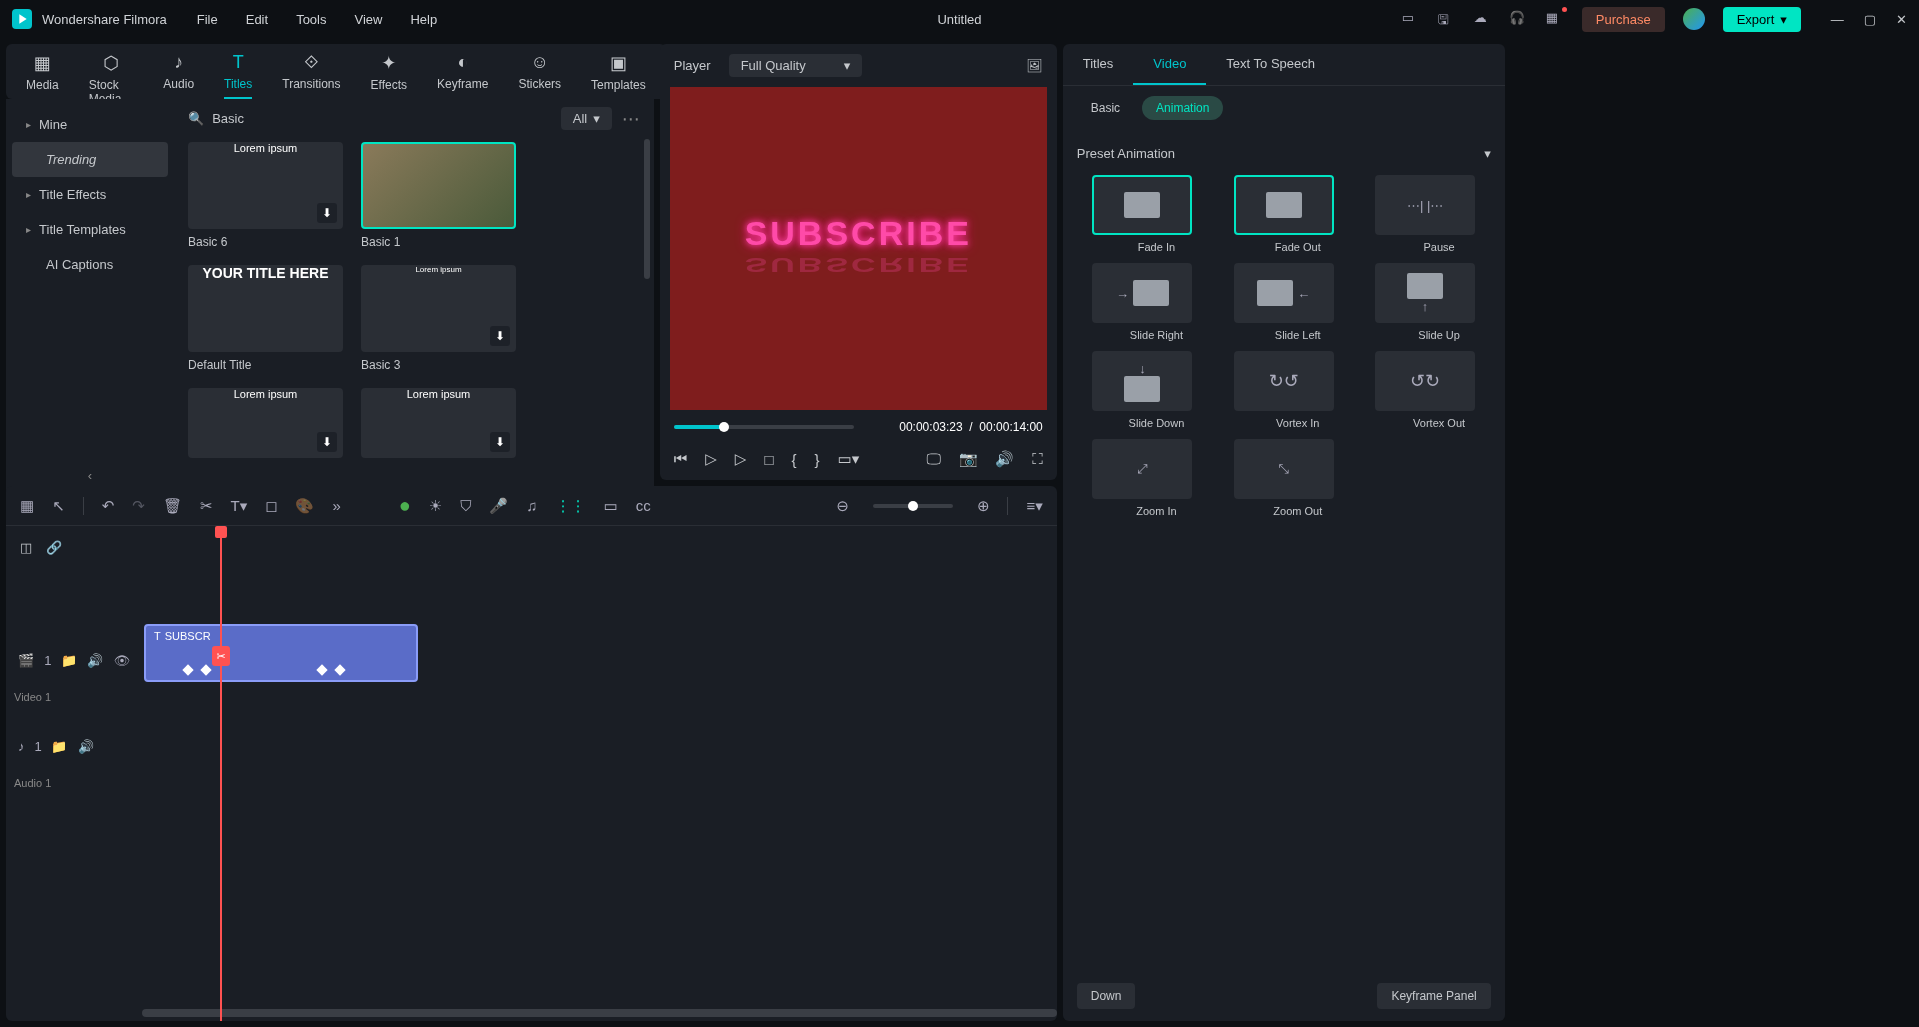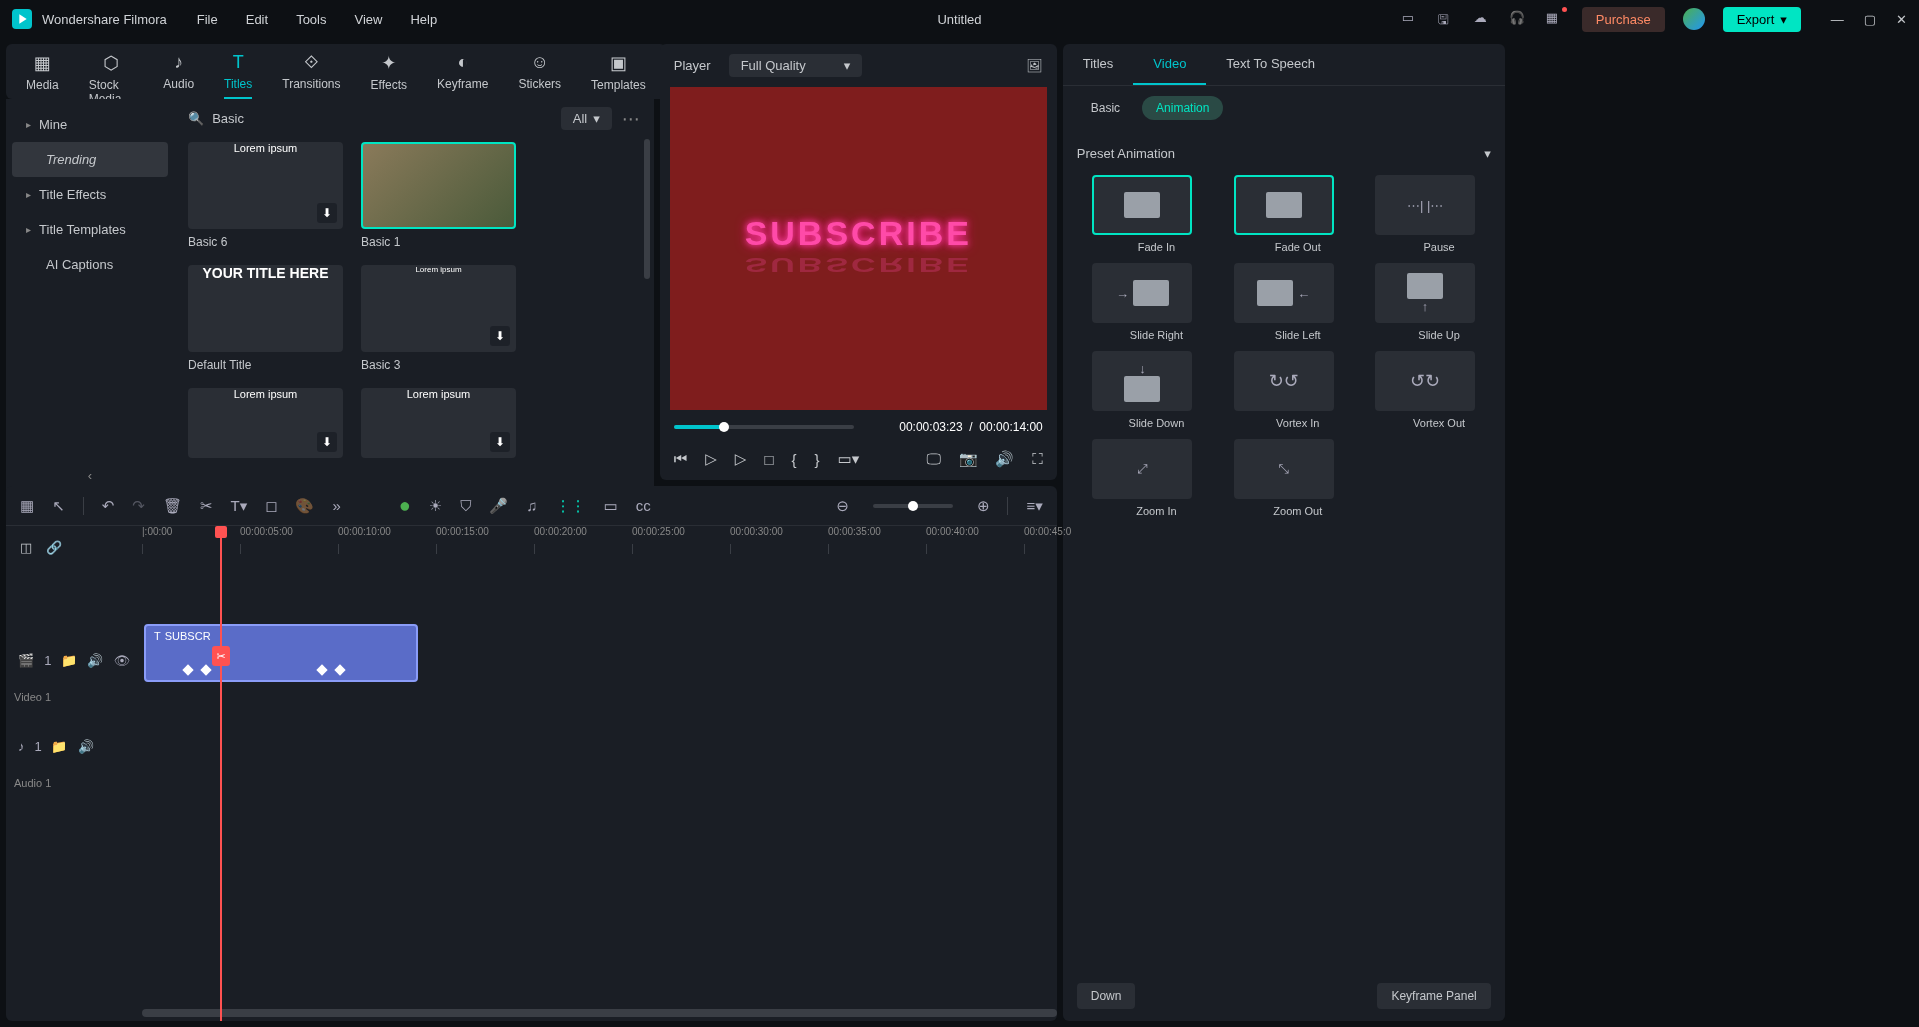--- a/index.html
+++ b/index.html
@@ -355,32 +355,20 @@
           <div class="tl-track-label">Video 1</div>
           <div class="tl-track-row" style="margin-top:14px;">
             <span class="ic">♪</span>
               <span class="ic">1</span>
             <span class="ic">📁</span>
             <span class="ic">🔊</span>
           </div>
           <div class="tl-track-label">Audio 1</div>
         </div>
         <div class="tl-ruler-area">
-          <div class="tl-ruler">
-            <div class="tl-tick" style="left:0px">|:00:00</div>
-            <div class="tl-tick" style="left:98px">00:00:05:00</div>
-            <div class="tl-tick" style="left:196px">00:00:10:00</div>
-            <div class="tl-tick" style="left:294px">00:00:15:00</div>
-            <div class="tl-tick" style="left:392px">00:00:20:00</div>
-            <div class="tl-tick" style="left:490px">00:00:25:00</div>
-            <div class="tl-tick" style="left:588px">00:00:30:00</div>
-            <div class="tl-tick" style="left:686px">00:00:35:00</div>
-            <div class="tl-tick" style="left:784px">00:00:40:00</div>
-            <div class="tl-tick" style="left:882px">00:00:45:0</div>
-          </div>
           <div class="tl-segment">
             <span style="display:flex;align-items:center;gap:4px;">
                 <span>T</span>
                 <span>SUBSCR</span>
               </span>
             <span class="kf" style="left:38px"></span>
             <span class="kf" style="left:56px"></span>
             <span class="kf" style="left:172px"></span>
             <span class="kf" style="left:190px"></span>
           </div>

